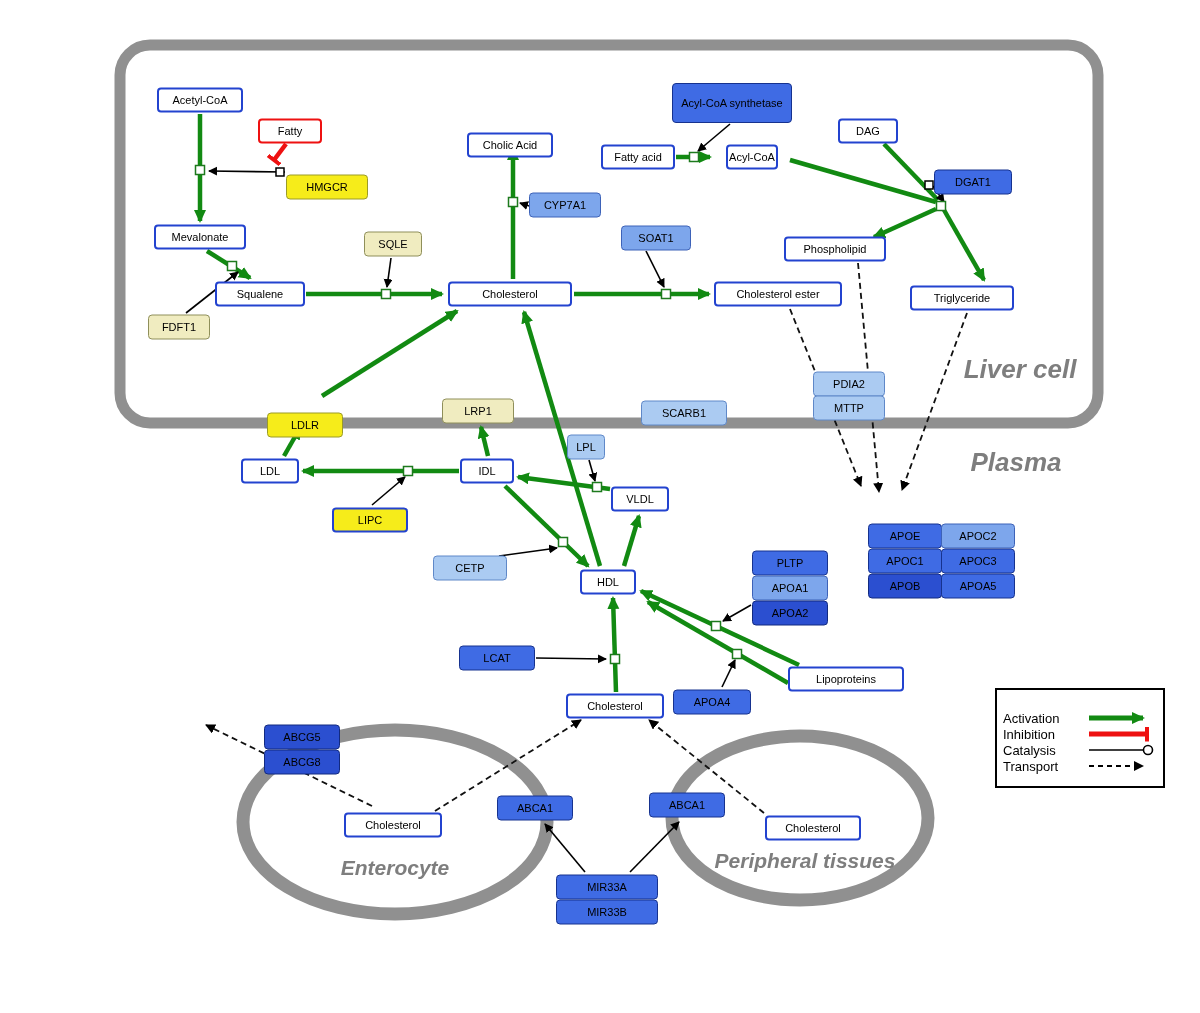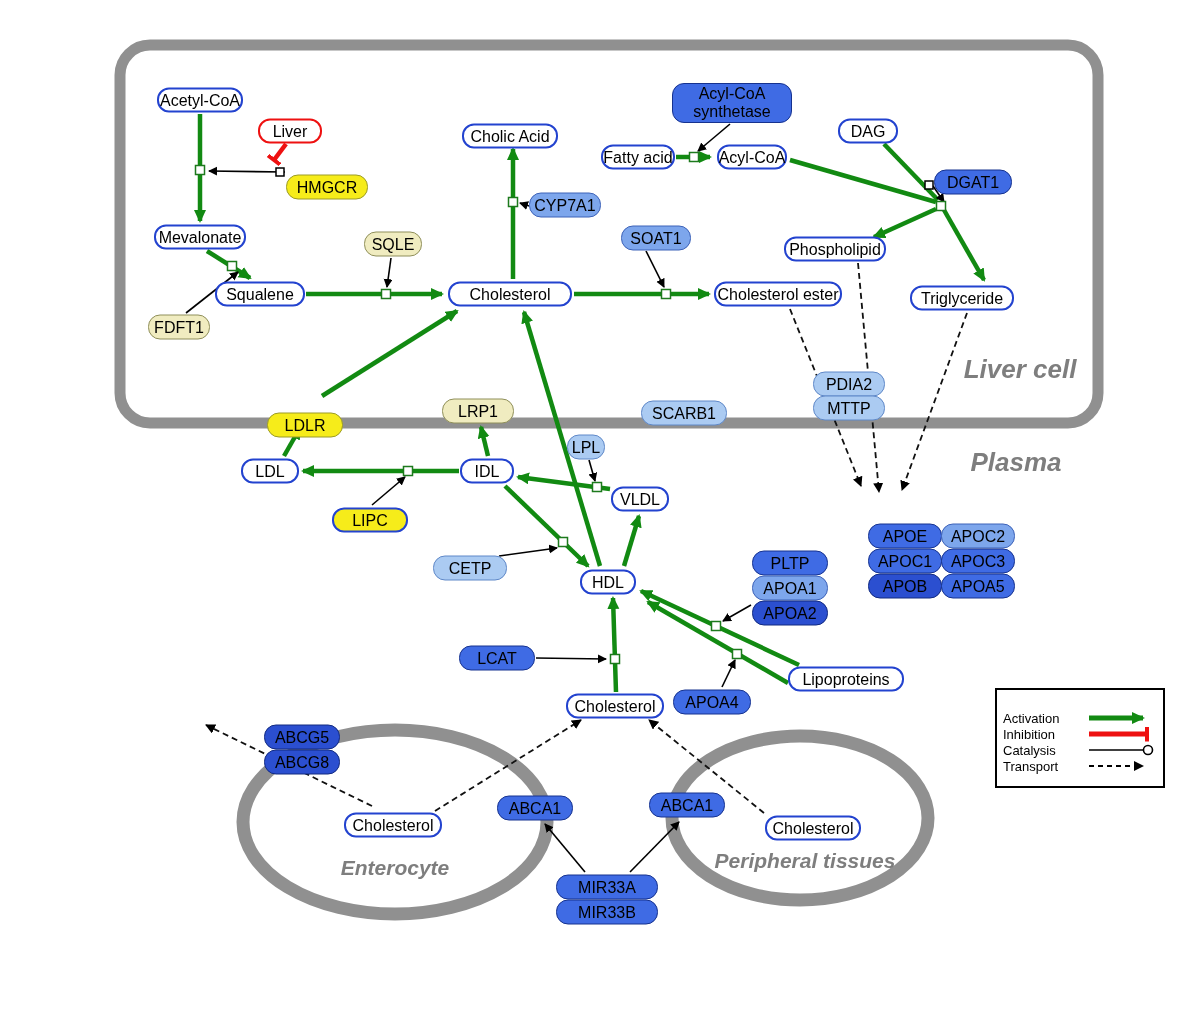--- a/index.html
+++ b/index.html
@@ -1,22 +1,22 @@
 <!DOCTYPE html>
 <html><head>
 <meta charset="utf-8">
 <style>
   html,body{margin:0;padding:0;background:#fff;}
   #stage{position:relative;width:1200px;height:1013px;background:#fff;overflow:hidden;
          font-family:"Liberation Sans", sans-serif;}
   #edges{position:absolute;left:0;top:0;}
   .n{position:absolute;transform:translate(-50%,-50%);box-sizing:border-box;
      display:flex;align-items:center;justify-content:center;text-align:center;
-     height:25px;padding:2px 4px;font-size:16px;line-height:1.1;color:#000;
-     white-space:nowrap;background:#fff;border:2px solid #2343cf;border-radius:12px;z-index:5;}
+     height:25px;padding:2px 4px;font-size:11px;line-height:1.1;color:#000;
+     white-space:nowrap;background:#fff;border:2px solid #2343cf;border-radius:4px;z-index:5;}
   .met{background:#fff;border:2px solid #2343cf;}
   .statin{background:#fff;border:2.5px solid #ee1111;}
   .y{background:#f6ec1a;border:1.5px solid #9b9b27;margin-top:14px;}
   .yb{background:#f6ec1a;border:2px solid #2343cf;}
   .py{background:#f0ecc0;border:1.5px solid #8f8f5a;}
   .b{background:#3f6be4;border:1.5px solid #16328f;}
   .db{background:#2b4fd0;border:1.5px solid #122a80;text-align:center;}
   .mb{background:#7da6ec;border:1.5px solid #3d62b8;}
   .lb{background:#abcbf2;border:1.5px solid #5f88c8;}
   .wrap{white-space:normal;}
@@ -129,34 +129,34 @@
       <rect x="925" y="181" width="8" height="8" stroke="#000"></rect>
     </g>
   </svg>
 
   <div class="region-label rl-lg" style="left:1020px;top:369px">Liver cell</div>
   <div class="region-label rl-lg" style="left:1016px;top:462px">Plasma</div>
   <div class="region-label rl-sm" style="left:395px;top:868px">Enterocyte</div>
   <div class="region-label rl-sm" style="left:805px;top:861px">Peripheral tissues</div>
 
   <div class="n met" style="left:200px;top:100px;width:86px">Acetyl-CoA</div>
-  <div class="n statin" style="left:290px;top:131px;width:64px">Liver</div>
+  <div class="n statin" style="left:290px;top:131px;width:64px">Fatty</div>
   <div class="n y" style="left:327px;top:173px;width:82px">HMGCR</div>
   <div class="n met" style="left:200px;top:237px;width:92px">Mevalonate</div>
   <div class="n py" style="left:179px;top:327px;width:62px">FDFT1</div>
   <div class="n met" style="left:260px;top:294px;width:90px">Squalene</div>
   <div class="n py" style="left:393px;top:244px;width:58px">SQLE</div>
   <div class="n met" style="left:510px;top:294px;width:124px">Cholesterol</div>
-  <div class="n met" style="left:510px;top:136px;width:96px">Cholic Acid</div>
+  <div class="n met" style="left:510px;top:145px;width:86px">Cholic Acid</div>
   <div class="n mb" style="left:565px;top:205px;width:72px">CYP7A1</div>
   <div class="n mb" style="left:656px;top:238px;width:70px">SOAT1</div>
   <div class="n met" style="left:778px;top:294px;width:128px">Cholesterol ester</div>
   <div class="n b wrap" style="left:732px;top:103px;width:120px;height:40px">Acyl-CoA synthetase</div>
   <div class="n met" style="left:638px;top:157px;width:74px">Fatty acid</div>
-  <div class="n met" style="left:752px;top:157px;width:70px">Acyl-CoA</div>
+  <div class="n met" style="left:752px;top:157px;width:52px">Acyl-CoA</div>
   <div class="n met" style="left:868px;top:131px;width:60px">DAG</div>
   <div class="n b" style="left:973px;top:182px;width:78px">DGAT1</div>
   <div class="n met" style="left:835px;top:249px;width:102px">Phospholipid</div>
   <div class="n met" style="left:962px;top:298px;width:104px">Triglyceride</div>
   <div class="n lb" style="left:849px;top:384px;width:72px">PDIA2</div>
   <div class="n lb" style="left:849px;top:408px;width:72px">MTTP</div>
 
   <div class="n y" style="left:305px;top:411px;width:76px">LDLR</div>
   <div class="n py" style="left:478px;top:411px;width:72px">LRP1</div>
   <div class="n lb" style="left:684px;top:413px;width:86px">SCARB1</div>

